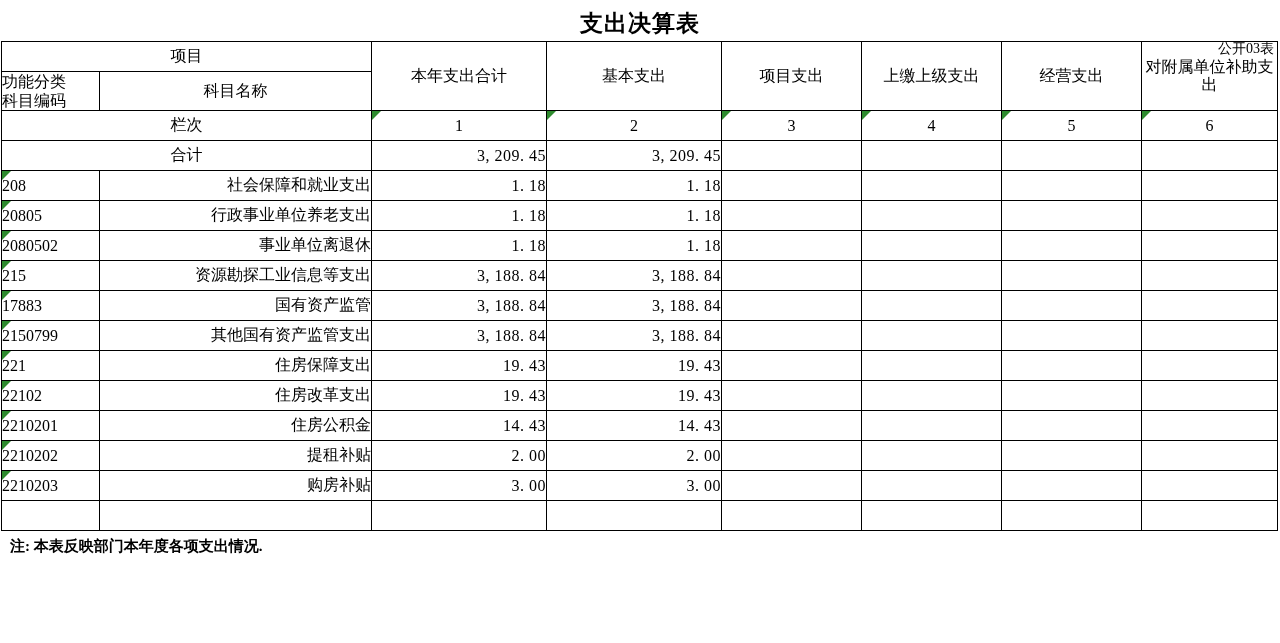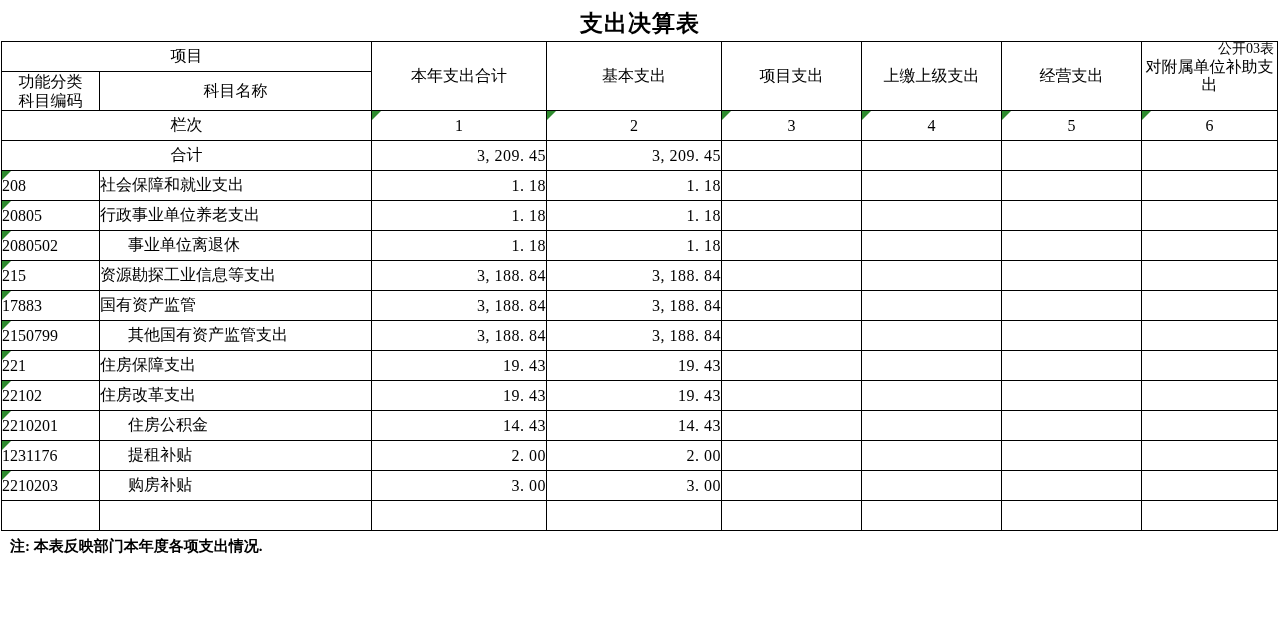--- a/index.html
+++ b/index.html
@@ -68,36 +68,35 @@
     position: relative;
     height: 29px;
   }
   .hdr {
     text-align: center;
     font-weight: bold;
     font-size: 17px;
     line-height: 1.15;
   }
   .hdr-sm {
-    text-align: center;
     font-weight: bold;
     font-size: 16px;
     line-height: 1.2;
     padding: 2px 2px;
   }
   .code-cell {
     font-size: 16px;
     padding-left: 3px;
     text-align: left;
     font-family: "Liberation Serif", serif;
   }
   .name-cell {
     font-size: 17px;
     padding-left: 12px;
-    text-align: left;
+    text-align: right;
   }
   .name-cell.indent1 {
     padding-left: 28px;
   }
   .num-cell {
     text-align: right;
     padding-right: 10px;
     font-size: 17px;
     font-family: "Liberation Serif", serif;
     letter-spacing: 0.5px;
@@ -287,21 +286,21 @@
         <td class="name-cell indent1">住房公积金</td>
         <td class="num-cell">14. 43</td>
         <td class="num-cell">14. 43</td>
         <td class="num-cell"></td>
         <td class="num-cell"></td>
         <td class="num-cell"></td>
         <td class="num-cell"></td>
       </tr>
 
       <tr>
-        <td class="code-cell marker">1231176</td>
+        <td class="code-cell marker">2210202</td>
         <td class="name-cell indent1">提租补贴</td>
         <td class="num-cell">2. 00</td>
         <td class="num-cell">2. 00</td>
         <td class="num-cell"></td>
         <td class="num-cell"></td>
         <td class="num-cell"></td>
         <td class="num-cell"></td>
       </tr>
 
       <tr>

